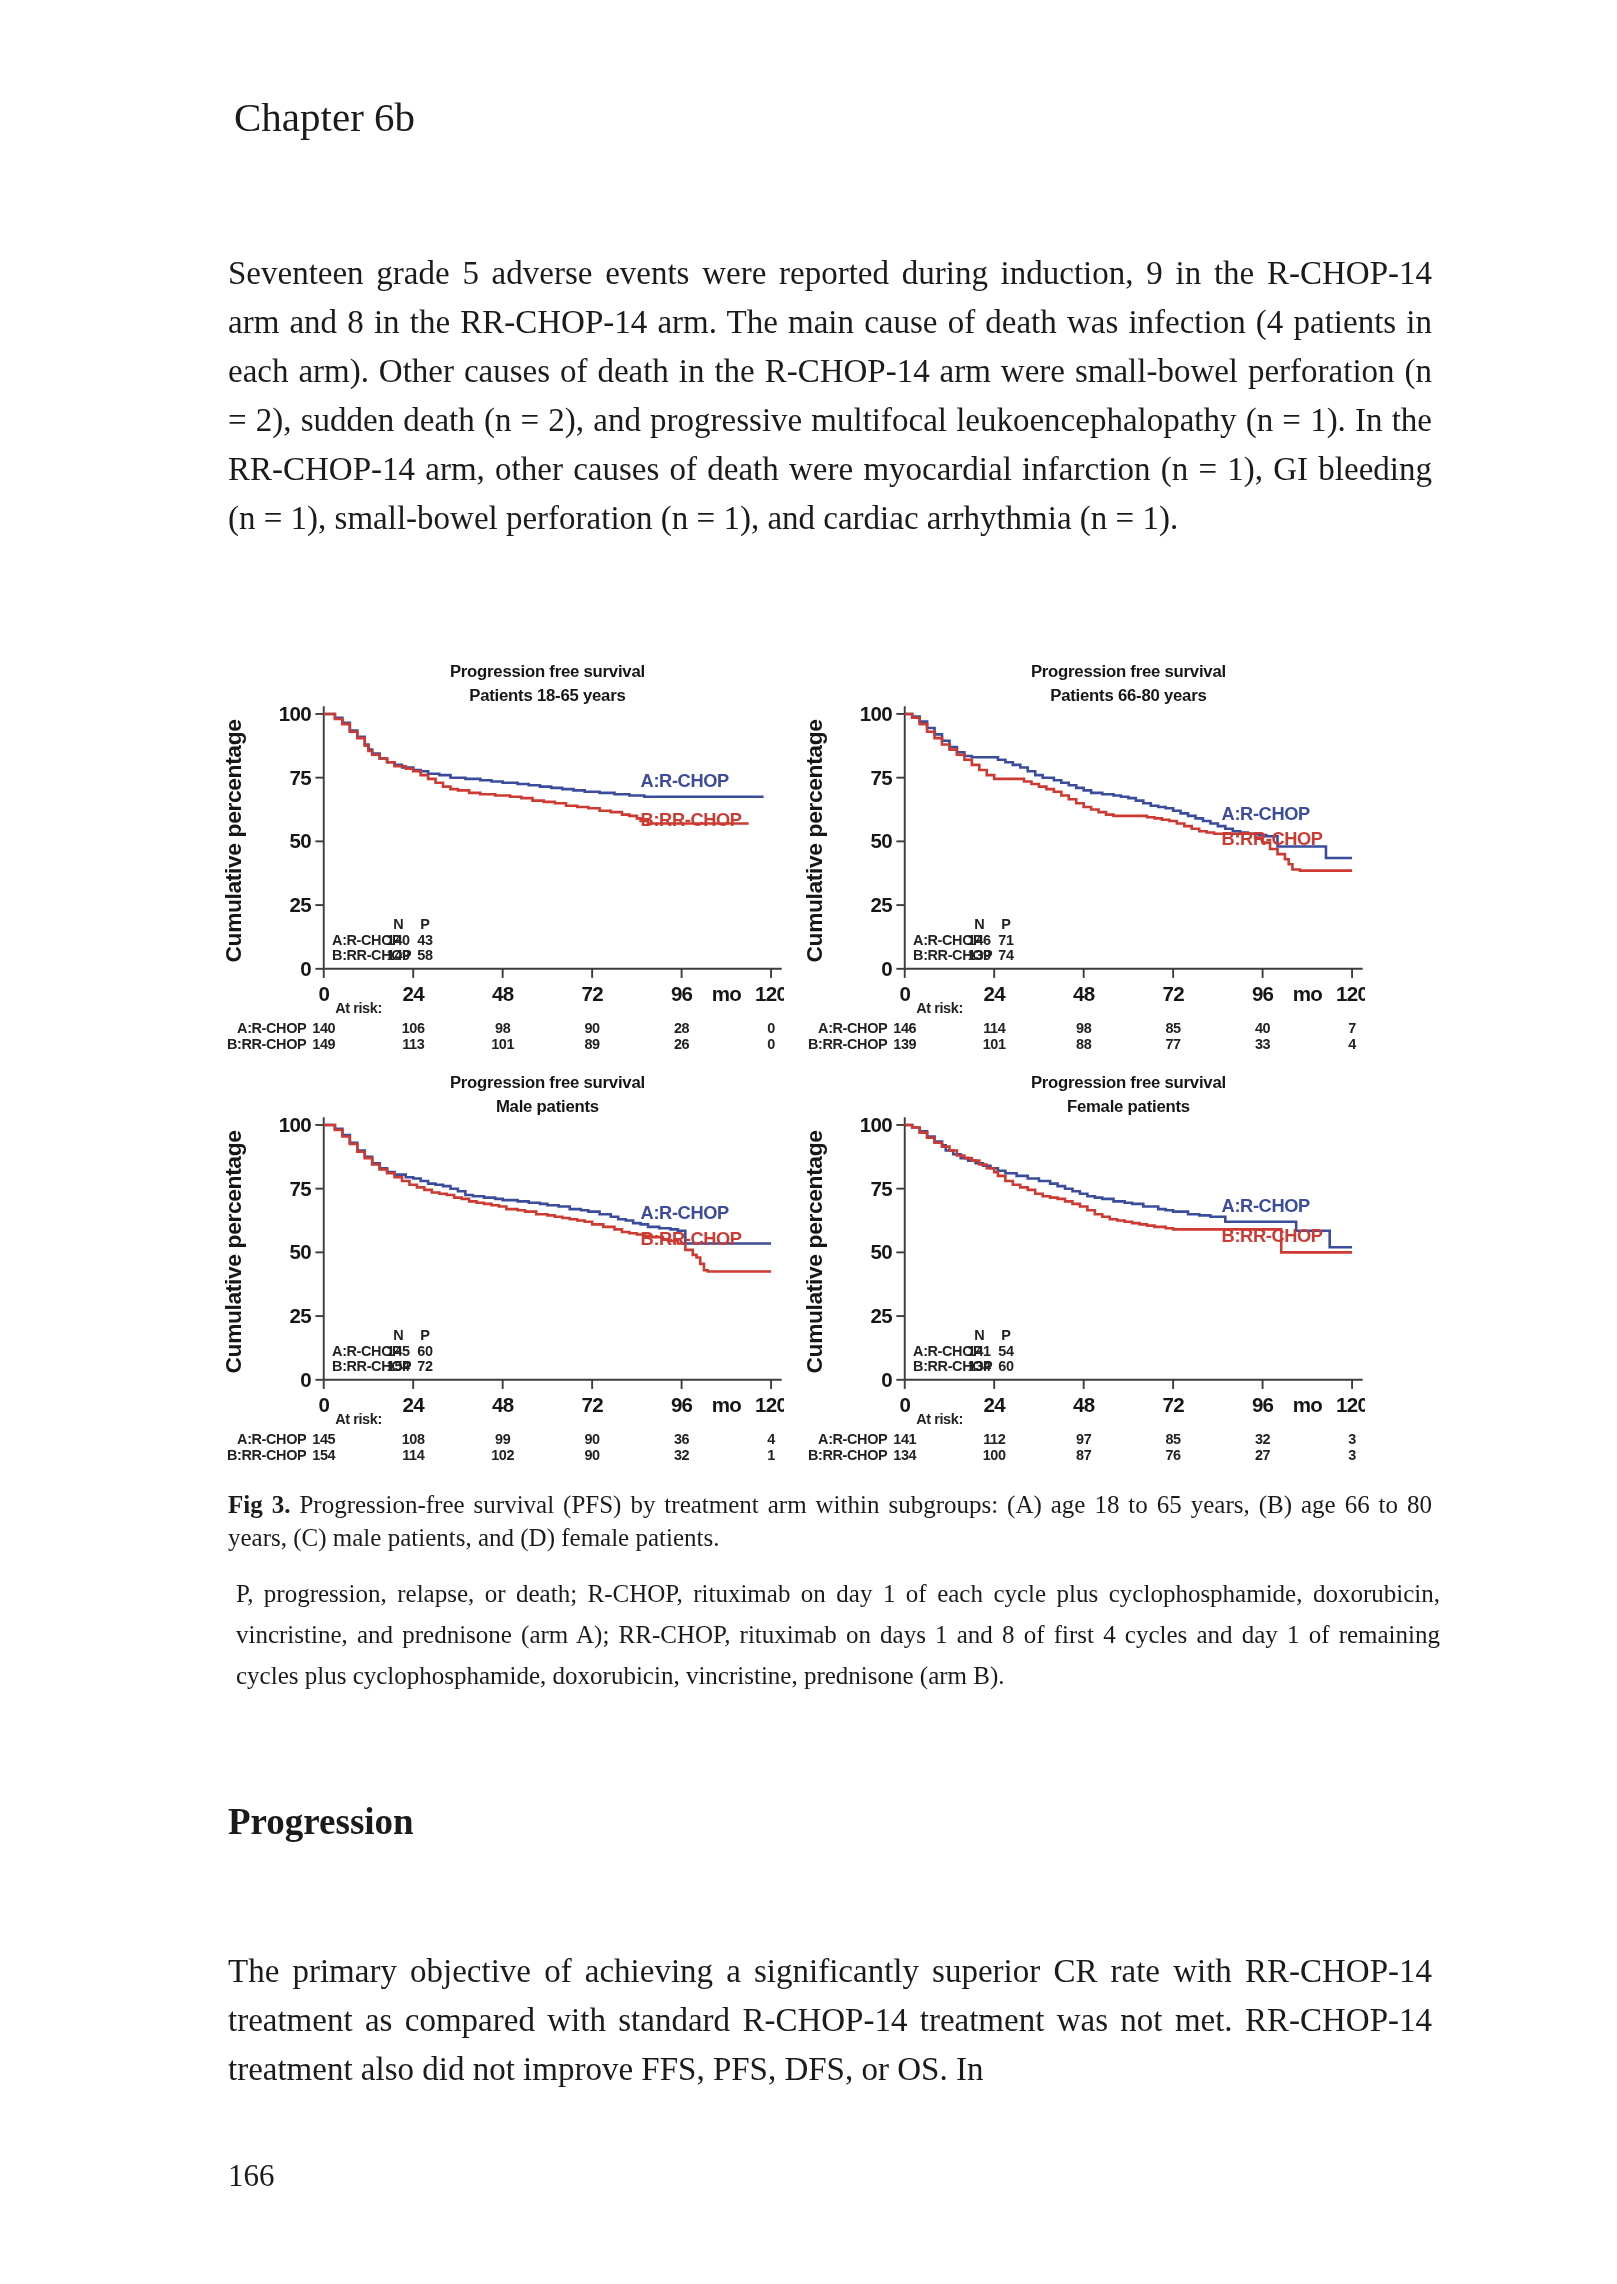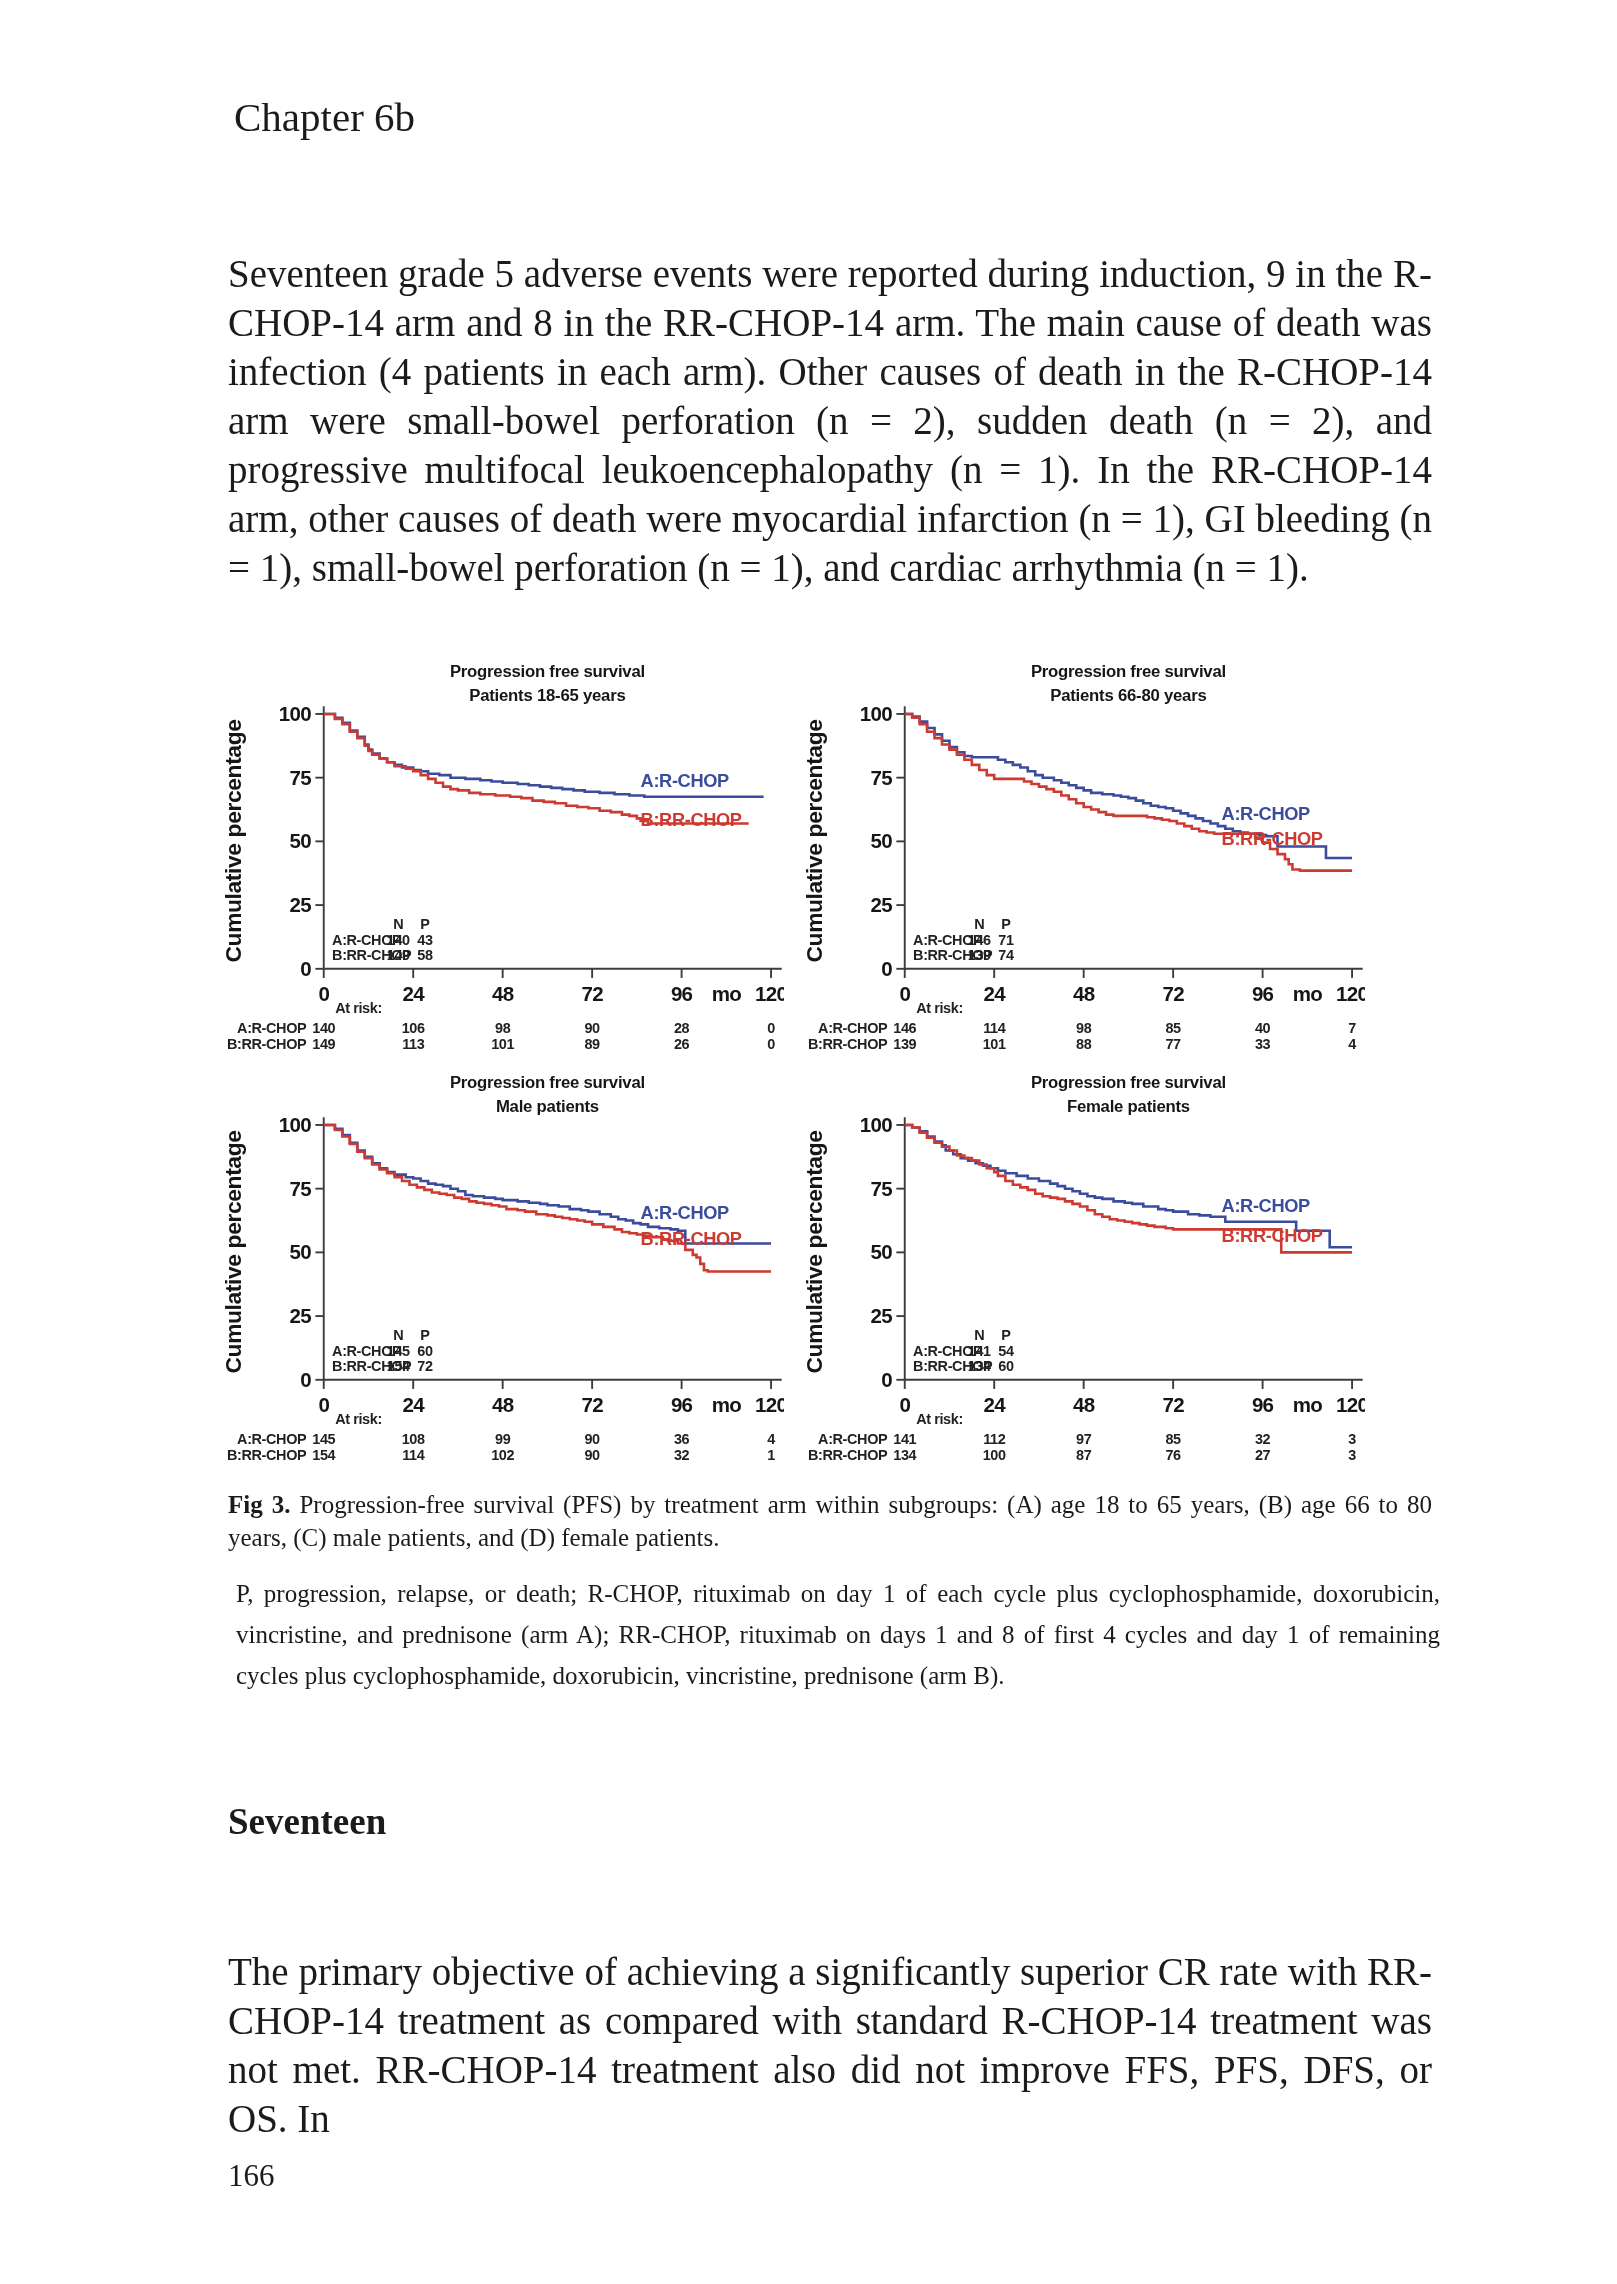--- a/index.html
+++ b/index.html
@@ -2,21 +2,21 @@
 <html style="font-size:12px"><head>
 <meta charset="utf-8">
 <style>
   html,body{margin:0;padding:0;}
   body{
     width:1618px;height:2284px;background:#ffffff;position:relative;
     font-family:"Liberation Serif",serif;color:#1b1b1b;
   }
   .abs{position:absolute;}
   .chapter{left:234px;top:93px;font-size:41px;}
-  .para{left:228px;width:1204px;text-align:justify;font-size:39px;line-height:49px;margin:0;}
+  .para{left:228px;width:1204px;text-align:justify;font-size:33px;line-height:49px;margin:0;}
   .para1{top:249px;}
   .para2{top:1901px;margin-top:46px;}
   .figure-area{left:0;top:649px;width:1428px;height:853px;}
   .chart-cell{position:absolute;width:601px;height:438px;}
   .cell-a{left:183px;top:0;}
   .cell-b{left:764px;top:0;}
   .cell-c{left:183px;top:411px;}
   .cell-d{left:764px;top:411px;}
   .caption{left:228px;top:1488px;width:1204px;font-size:25px;line-height:33px;text-align:justify;margin:0;}
   .caption b{font-weight:bold;}
@@ -269,18 +269,18 @@
         <text x="537.8" y="526" class="cst" text-anchor="middle">76</text>
         <text x="655.4" y="526" class="cst" text-anchor="middle">27</text>
         <text x="773" y="526" class="cst" text-anchor="middle">3</text>
       </svg></div>
 </div>
 
 <p class="abs caption"><b>Fig 3.</b><span> Progression-free survival (PFS) by treatment arm within subgroups: (A) age 18 to 65 years, (B) age 66 to 80 years, (C) male patients, and (D) female patients.</span></p>
 
 <p class="abs caption-note">P, progression, relapse, or death; R-CHOP, rituximab on day 1 of each cycle plus cyclophosphamide, doxorubicin, vincristine, and prednisone (arm A); RR-CHOP, rituximab on days 1 and 8 of first 4 cycles and day 1 of remaining cycles plus cyclophosphamide, doxorubicin, vincristine, prednisone (arm B).</p>
 
-<h2 class="abs disc-head">Seventeen</h2>
+<h2 class="abs disc-head">Progression</h2>
 
 <p class="abs para para2">The primary objective of achieving a significantly superior CR rate with RR-CHOP-14 treatment as compared with standard R-CHOP-14 treatment was not met. RR-CHOP-14 treatment also did not improve FFS, PFS, DFS, or OS. In</p>
 
 <div class="abs pageno">166</div>
 
 
 </body></html>

